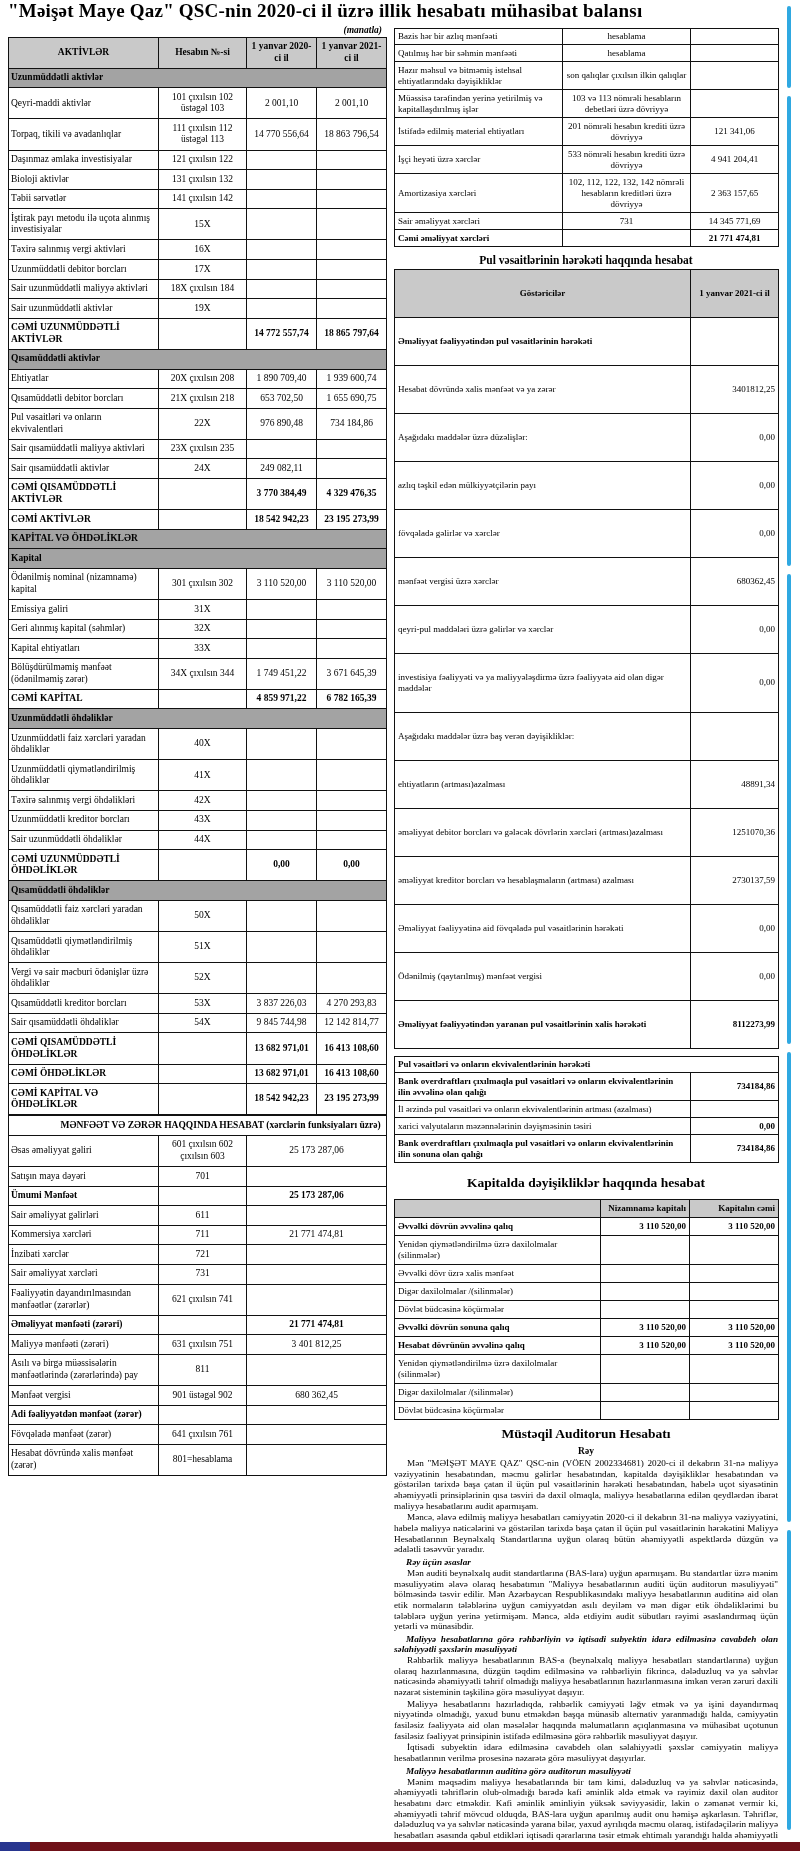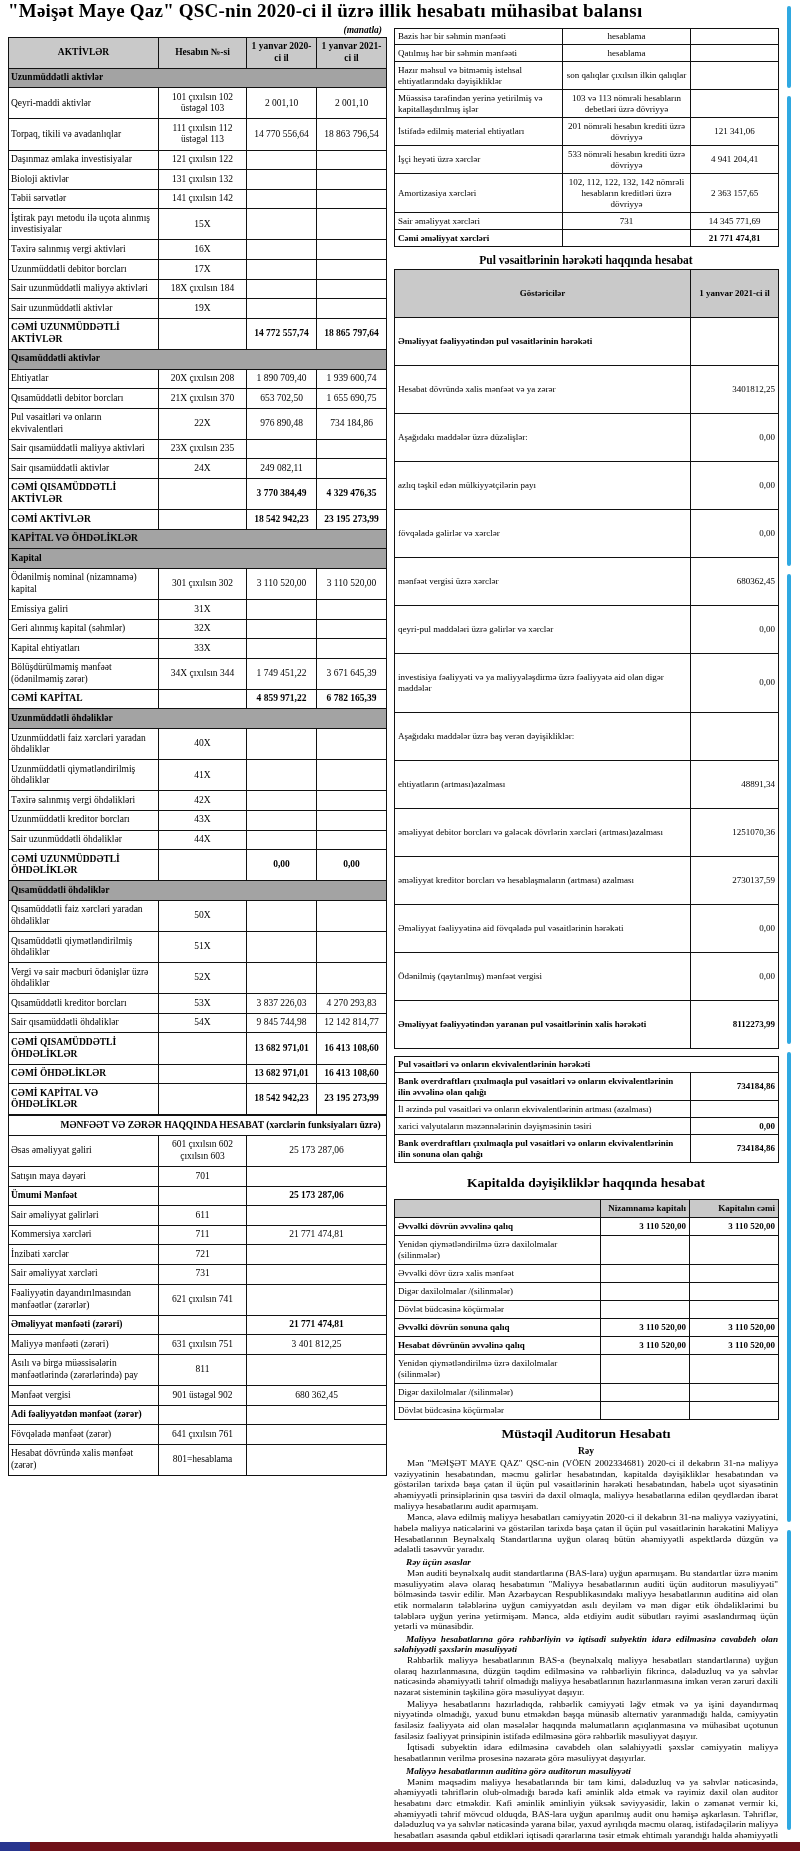--- a/index.html
+++ b/index.html
@@ -178,21 +178,21 @@
               <td colspan="4">Qısamüddətli aktivlər</td>
             </tr>
             <tr>
               <td class="lbl">Ehtiyatlar</td>
               <td class="acct">20X çıxılsın 208</td>
               <td class="val">1 890 709,40</td>
               <td class="val">1 939 600,74</td>
             </tr>
             <tr>
               <td class="lbl">Qısamüddətli debitor borcları</td>
-              <td class="acct">21X çıxılsın 370</td>
+              <td class="acct">21X çıxılsın 218</td>
               <td class="val">653 702,50</td>
               <td class="val">1 655 690,75</td>
             </tr>
             <tr>
               <td class="lbl">Pul vəsaitləri və onların ekvivalentləri</td>
               <td class="acct">22X</td>
               <td class="val">976 890,48</td>
               <td class="val">734 184,86</td>
             </tr>
             <tr>
@@ -446,21 +446,21 @@
     <div class="col-right">
 
       <table id="expense-table" class="exp">
         <colgroup>
             <col style="width:168px">
             <col style="width:128px">
             <col style="width:88px">
           </colgroup>
         <tbody>
             <tr>
-              <td class="lbl">Bazis hər bir səhmin mənfəəti</td>
+              <td class="lbl">Bazis hər bir azlıq mənfəəti</td>
               <td class="acct">hesablama</td>
               <td class="val"></td>
             </tr>
             <tr>
               <td class="lbl">Qatılmış hər bir səhmin mənfəəti</td>
               <td class="acct">hesablama</td>
               <td class="val"></td>
             </tr>
             <tr>
               <td class="lbl">Hazır məhsul və bitməmiş istehsal ehtiyatlarındakı dəyişikliklər</td>

